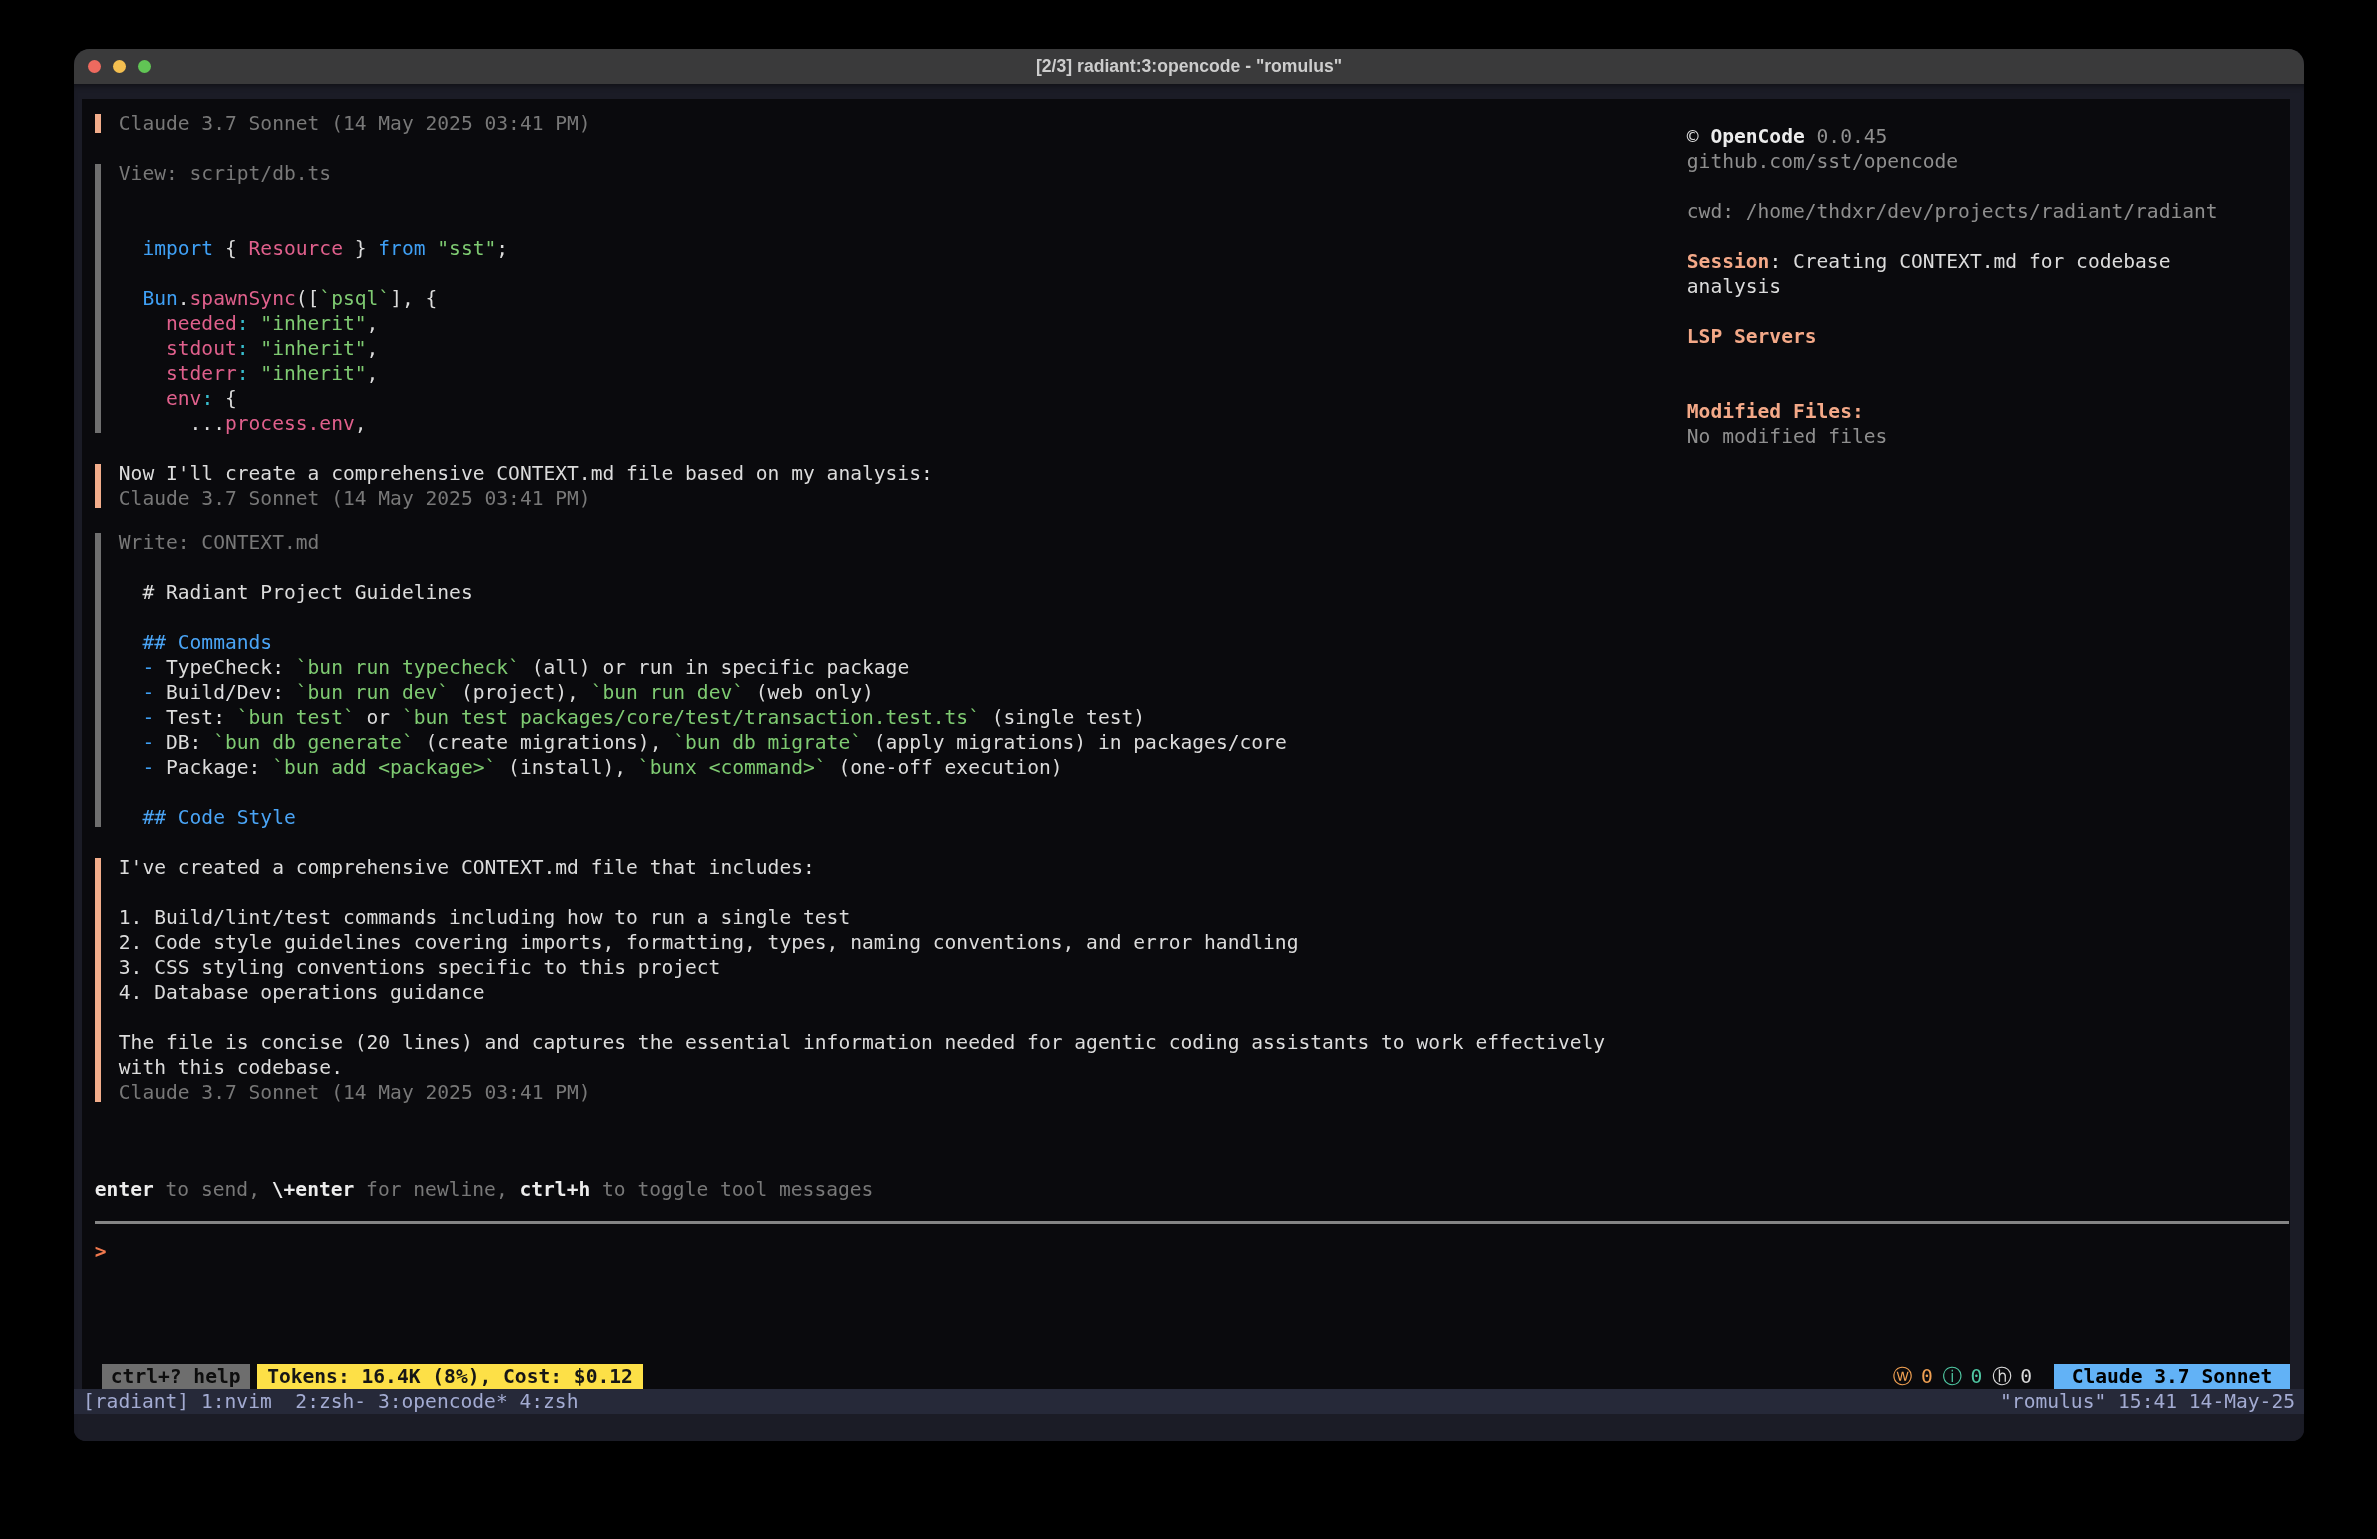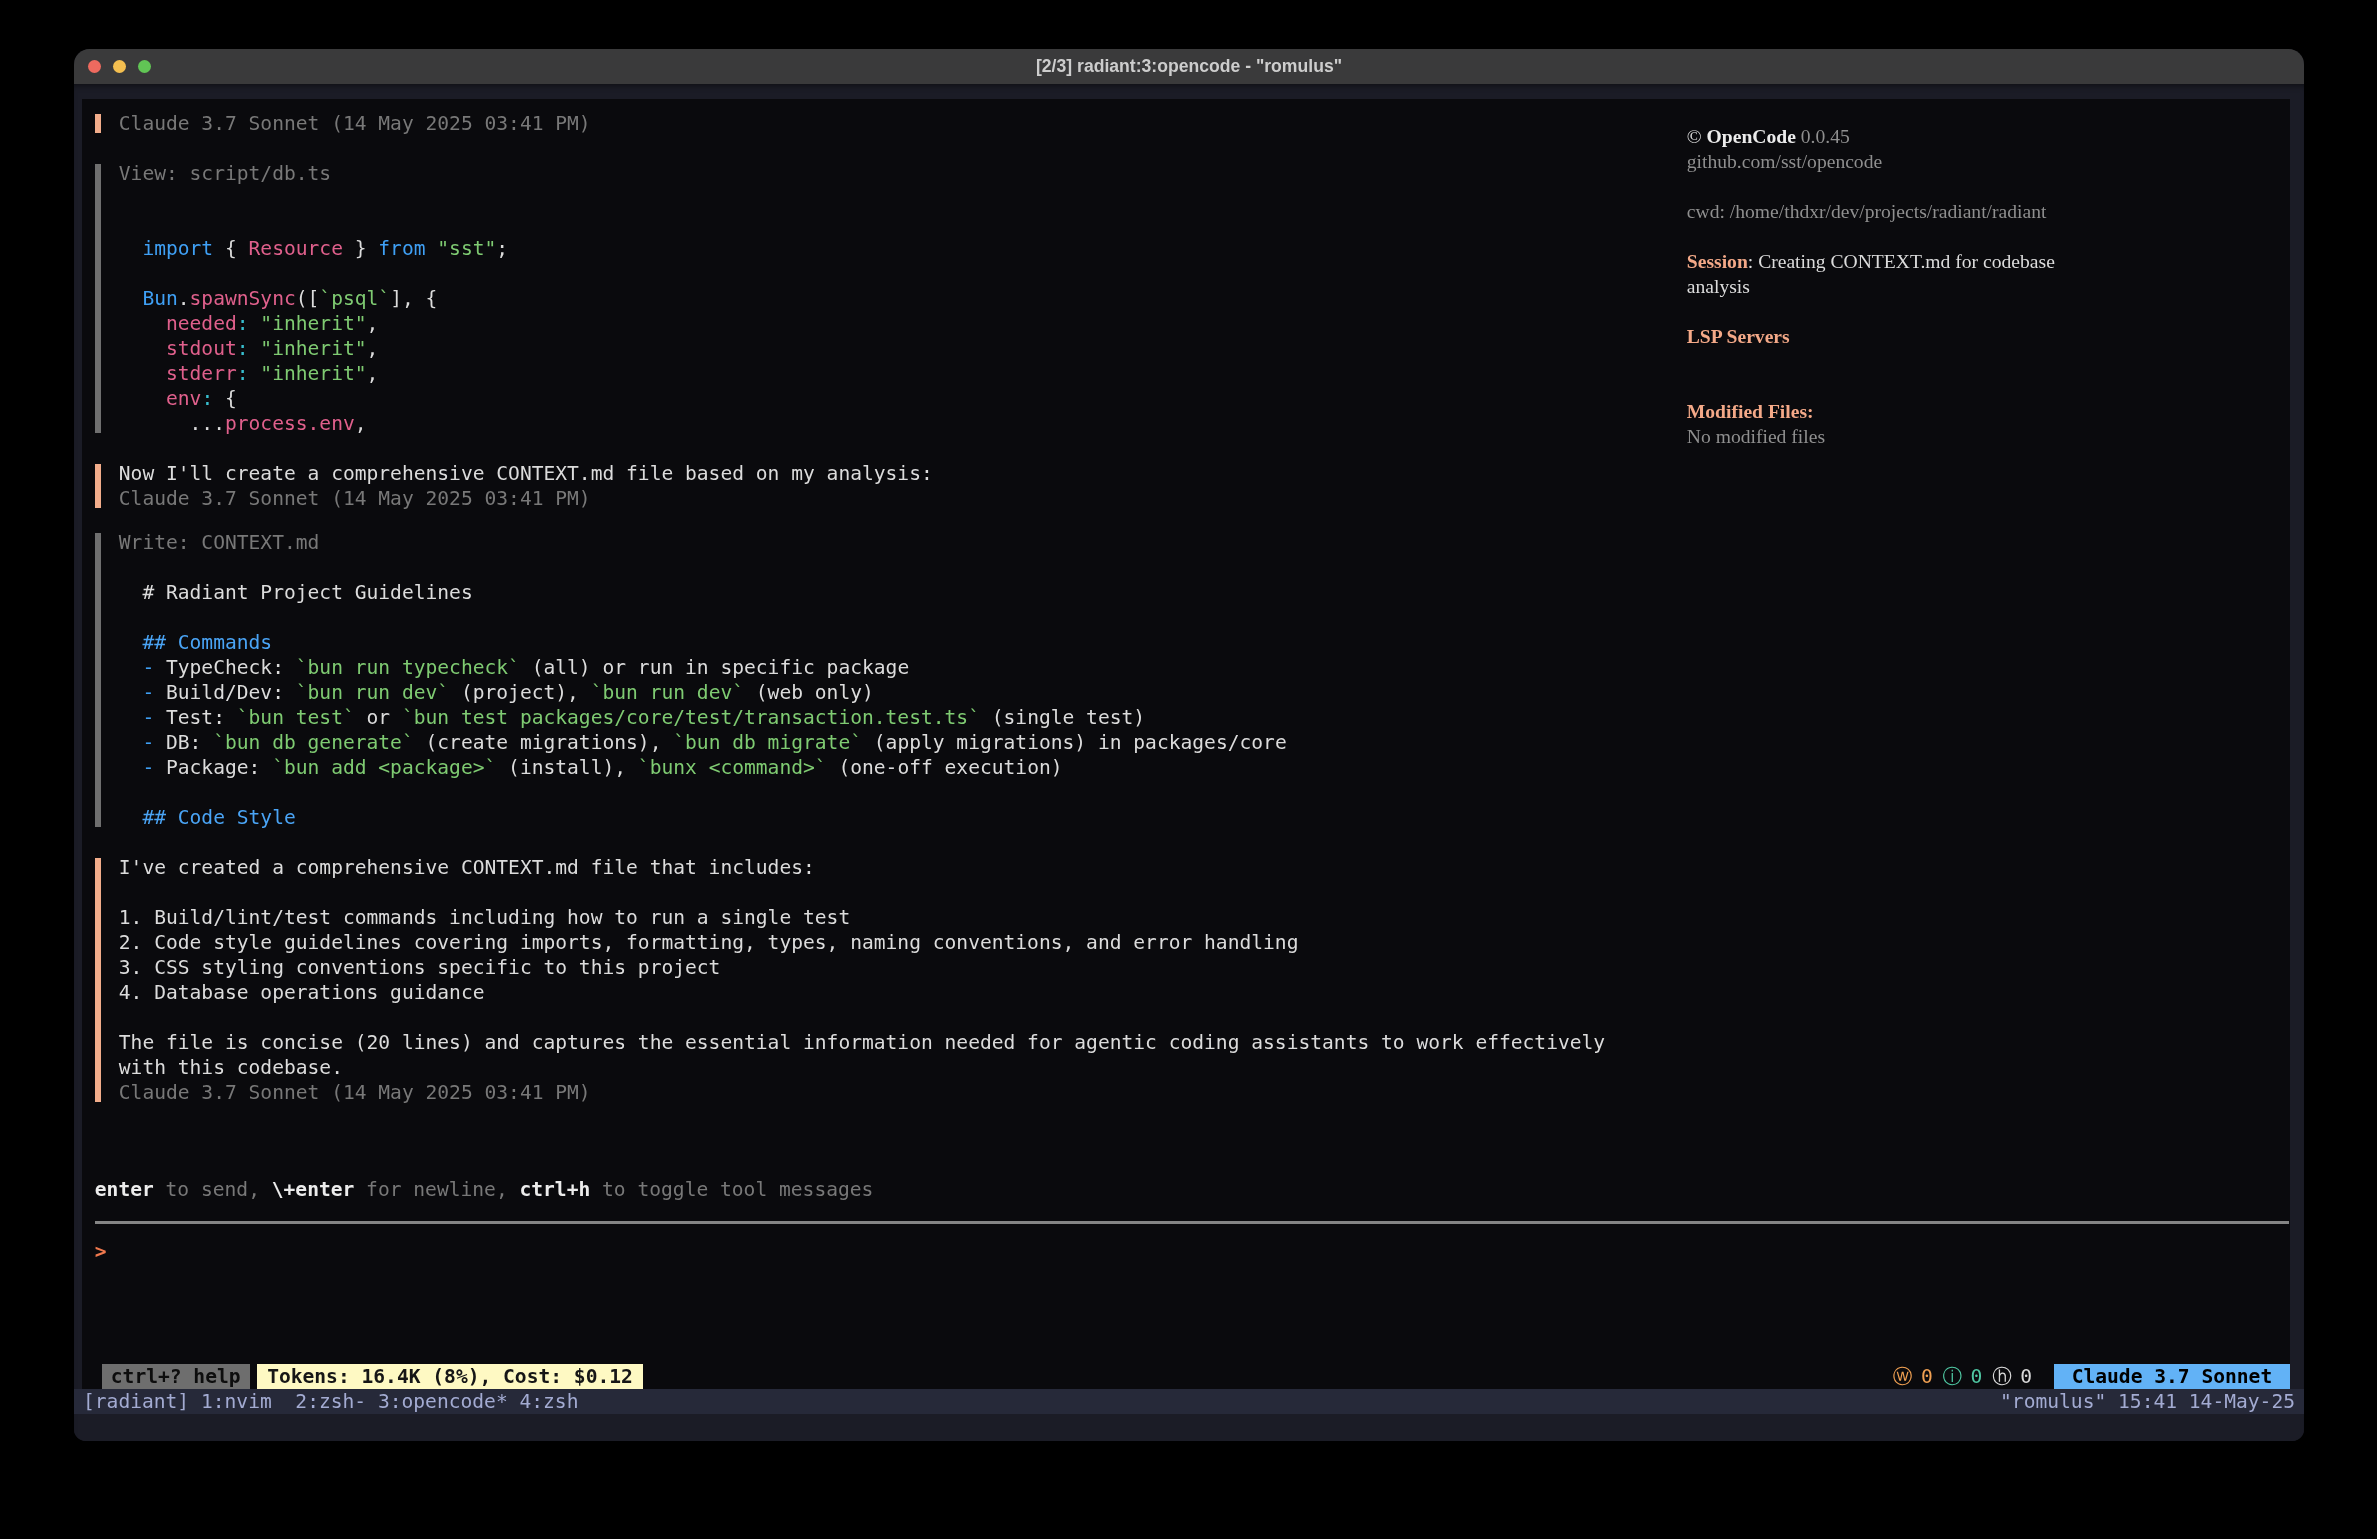--- a/index.html
+++ b/index.html
@@ -18,42 +18,42 @@
   .term{position:absolute;left:0;top:35px;right:0;bottom:0;background:#1b1c26;
         box-shadow:inset 0 5.2px 6.5px -3.9px rgba(0,0,0,.55);}
   .tui{position:absolute;left:7.8px;top:15px;width:2208px;height:1290px;background:#0a0a0d;
        font-size:19.6px;}
   .chat{position:absolute;left:0;top:0;width:1585px;padding-top:12px;}
   .block{position:relative;padding-left:37px;}
   .bar{position:absolute;left:13px;top:3.3px;bottom:3.3px;width:6.5px;}
   .bar.peach{background:#f2ad8b;}
   .bar.gray{background:#6f6f6f;}
   .ln{height:25px;line-height:25px;white-space:pre;color:#dcdcdc;}
-  .sidebar{position:absolute;left:1605px;top:25.4px;width:595px;font-family:Liberation Serif, serif;}
+  .sidebar{position:absolute;left:1605px;top:25.4px;width:595px;}
   .c-w{color:#dcdcdc;}
   .c-wb{color:#ececec;font-weight:bold;}
   .c-dim{color:#787878;}
   .c-gray{color:#8f8f8f;}
   .c-pink{color:#e0608c;}
   .c-blue{color:#3fa0f5;}
   .c-green{color:#7fcb72;}
   .c-cyan{color:#38bfcf;}
   .c-mdblue{color:#4aa4f5;}
   .c-peachb{color:#f4a988;font-weight:bold;}
   .hint{position:absolute;left:13px;top:1078px;height:25px;line-height:25px;white-space:pre;}
   .hr{position:absolute;left:13px;right:1.3px;top:1122px;height:2.6px;background:#858585;}
   .inputrow{position:absolute;left:13px;top:1140px;right:13px;height:25px;line-height:25px;display:flex;}
   .caret{color:#f0794e;font-weight:bold;white-space:pre;}
   .input-area{flex:1;height:25px;}
   .statusrow{position:absolute;left:0;right:0;bottom:0;height:25px;display:flex;
              justify-content:space-between;align-items:stretch;padding-left:18px;}
   .status-left{display:flex;margin-left:2px;}
   .badge{height:25px;line-height:25px;white-space:pre;font-weight:bold;}
   .badge-help{background:#6e6e6e;color:#0d0d0d;padding:0 9px;}
-  .badge-tokens{background:#fef9c3;color:#161616;padding:0 10.4px;margin-left:7.2px;}
+  .badge-tokens{background:#fde047;color:#161616;padding:0 10.4px;margin-left:7.2px;}
   .status-right{display:flex;align-items:center;}
   .counters{display:flex;align-items:center;gap:9.8px;margin-right:22px;}
   .counter{display:flex;align-items:center;gap:8.5px;}
   .badge-model{background:#62b2f6;color:#000000;padding:0 17.6px;font-weight:bold;}
   .tmuxbar{position:absolute;left:0;top:1305px;right:0;height:25px;background:#262939;
            color:#a3abd2;font-size:19.6px;line-height:25px;display:flex;
            justify-content:space-between;padding:0 9px;white-space:pre;}
 </style>
 </head>
 <body>

